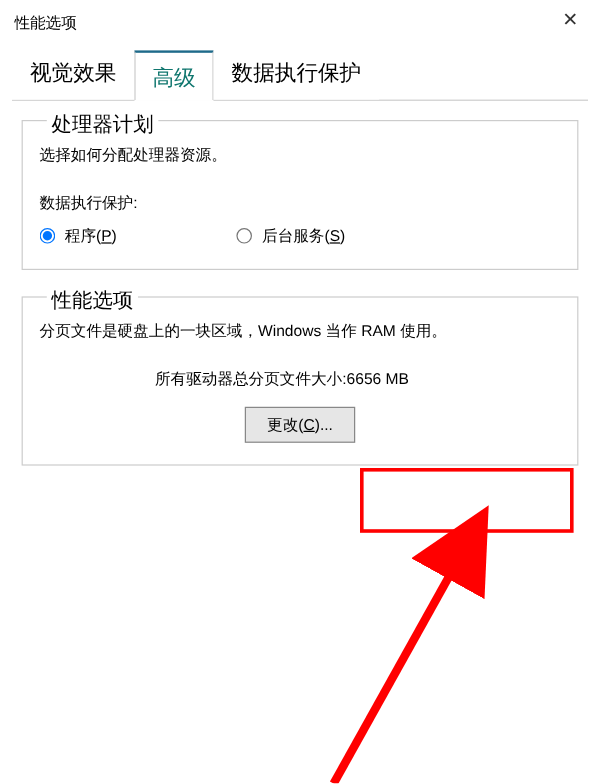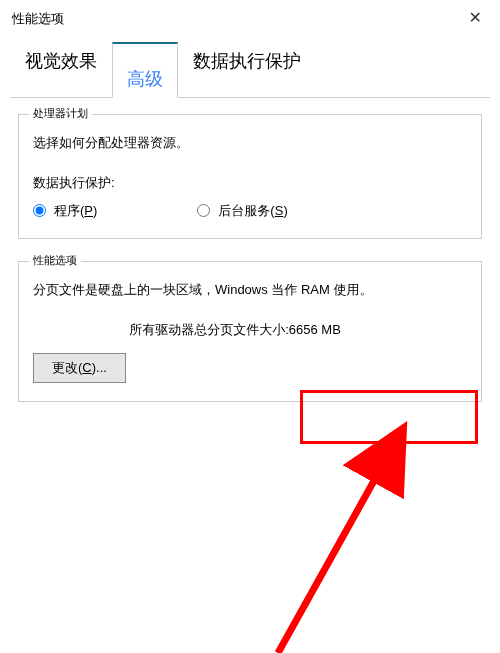--- a/index.html
+++ b/index.html
@@ -39,40 +39,40 @@
     border-bottom: none;
     background: #ffffff;
     cursor: pointer;
     font-size: 18px;
     position: relative;
   }
   .tab.active {
     border-color: #cccccc;
     border-bottom: 1px solid #ffffff;
     margin-bottom: -1px;
-    color: #3b82f6;
+    color: #0f766e;
     border-top: 2px solid #1e6a8a;
-    padding-top: 23px;
+    padding-top: 9px;
   }
   .content {
     padding: 16px 18px 0 18px;
   }
   .groupbox {
     border: 1px solid #cccccc;
     margin-bottom: 22px;
     padding: 18px 14px 18px 14px;
     position: relative;
   }
   .groupbox-title {
     position: absolute;
     top: -9px;
-    left: 10px;
+    left: 20px;
     background: #ffffff;
     padding: 0 4px;
-    font-size: 11px;
+    font-size: 17px;
   }
   .desc {
     margin-bottom: 20px;
     line-height: 1.6;
   }
   .section-label {
     margin-bottom: 10px;
   }
   .radio-row {
     display: flex;
@@ -91,21 +91,21 @@
   .info-row {
     display: flex;
     justify-content: center;
     align-items: center;
     margin-top: 4px;
   }
   .info-label {}
   .info-value { padding-right: 30px; }
   .btn-row {
     display: flex;
-    justify-content: flex-start;
+    justify-content: center;
     margin-top: 14px;
   }
   .btn {
     border: 1px solid #888888;
     background: #e6e6e6;
     padding: 5px 18px;
     font-size: 13px;
     cursor: pointer;
     font-family: inherit;
   }

